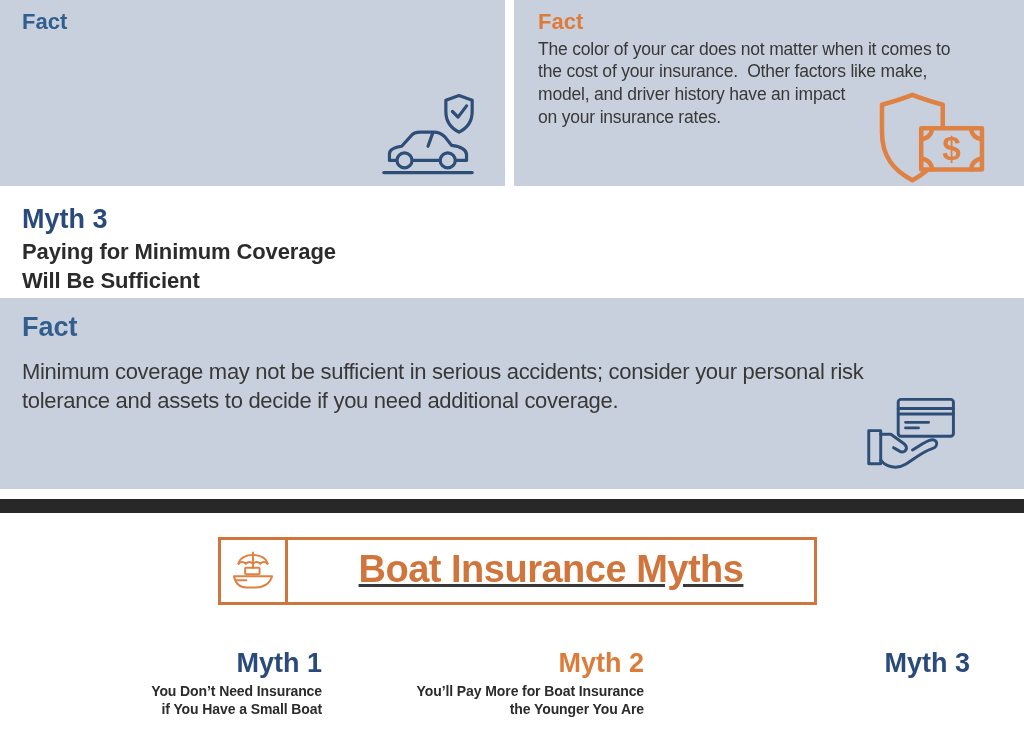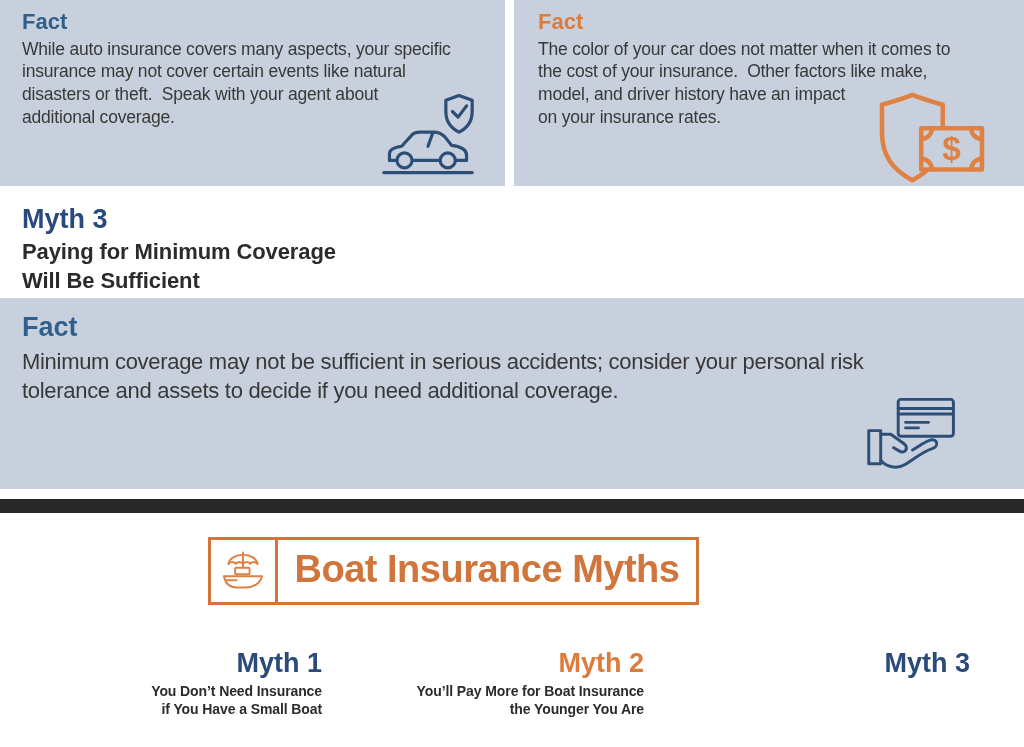--- a/index.html
+++ b/index.html
@@ -19,38 +19,38 @@
   .fact-body { margin:2px 0 0 0; font-size:17.5px; letter-spacing:-0.2px; line-height:1.3; color:#383838; }
 
   
   .myth3-block { position:absolute; left:22px; top:204px; }
   .myth-heading { margin:0; font-size:27px; font-weight:700; color:var(--myth-navy,#294a7b); line-height:1.15; }
   .myth-sub { margin:3px 0 0 0; font-size:22px; font-weight:700; color:#2b2b2b; line-height:1.3; letter-spacing:-0.1px; }
 
   
   .fact-box.bottom { left:0; top:298px; width:1024px; height:191px; padding:13px 0 0 22px; }
   .fact-box.bottom .fact-heading { font-size:27px; }
-  .fact-box.bottom .fact-body { font-size:22px; letter-spacing:-0.3px; line-height:1.32; margin-top:2px; }
+  .fact-box.bottom .fact-body { font-size:22px; letter-spacing:-0.3px; line-height:1.32; margin-top:12px; }
 
   
   .icon-abs { position:absolute; }
   .icon-blue { color:var(--icon-blue,#2d4e77); }
   .icon-orange { color:var(--icon-orange,#df8142); }
   .car-shield { left:381px; top:92px; }
   .shield-money { left:876px; top:92px; }
   .hand-card { left:866px; top:396px; }
 
   
   .divider-bar { position:absolute; left:0; top:499px; width:1024px; height:14px; background:var(--divider-black,#282828); }
 
   
   .title-box {
-    position:absolute; left:208px; top:537px; width:491px; height:68px;
+    position:absolute; left:218px; top:537px; width:599px; height:68px;
     border:3px solid var(--title-orange,#d0753b); box-sizing:border-box;
-    display:flex; align-items:stretch;
+    display:flex; align-items:stretch;text-decoration:underline;
   }
   .title-icon-cell {
     width:64px; border-right:3px solid var(--title-orange,#d0753b);
     display:flex; align-items:center; justify-content:center;
   }
   .title-text {
     flex:1; display:flex; align-items:center; justify-content:center;
     font-size:38px; font-weight:700; letter-spacing:-0.5px;
     color:var(--title-orange,#d0753b); padding-bottom:3px;
   }
@@ -64,24 +64,20 @@
   .myth-col.c3 { left:706px; }
   .myth-heading.orange { color:var(--orange,#dd7c3a); }
 </style>
 </head>
 <body>
 
 <div class="canvas">
 
   <div class="fact-box left">
     <h2 class="fact-heading">Fact</h2>
-    <p class="fact-body pre">While auto insurance covers many aspects, your specific
-insurance may not cover certain events like natural
-disasters or theft.  Speak with your agent about
-additional coverage.</p>
   </div>
   <svg class="icon-abs icon-blue car-shield" width="94" height="86" viewBox="0 0 100 88" fill="none" stroke="currentColor" stroke-width="3.4" stroke-linecap="round" stroke-linejoin="round">
     <path d="M83 2 L69 7 V19 C69 30 74 36.5 83 41 C92 36.5 97 30 97 19 V7 Z"></path>
     <polyline points="76,19 82,25 91,13"></polyline>
     <path d="M16 71 H9 V64 C9 59 15 57 22 56 L32 45 C34 42 38 41 42 41 H56 C61 41 65 43 68 46 L75 55 C85 56 91 60 91 65 V71 H80 M62 71 H34"></path>
     <path d="M55 42 L50 56"></path>
     <circle cx="25" cy="71" r="8"></circle>
     <circle cx="71" cy="71" r="8"></circle>
     <path d="M3 84 H97"></path>
   </svg>

